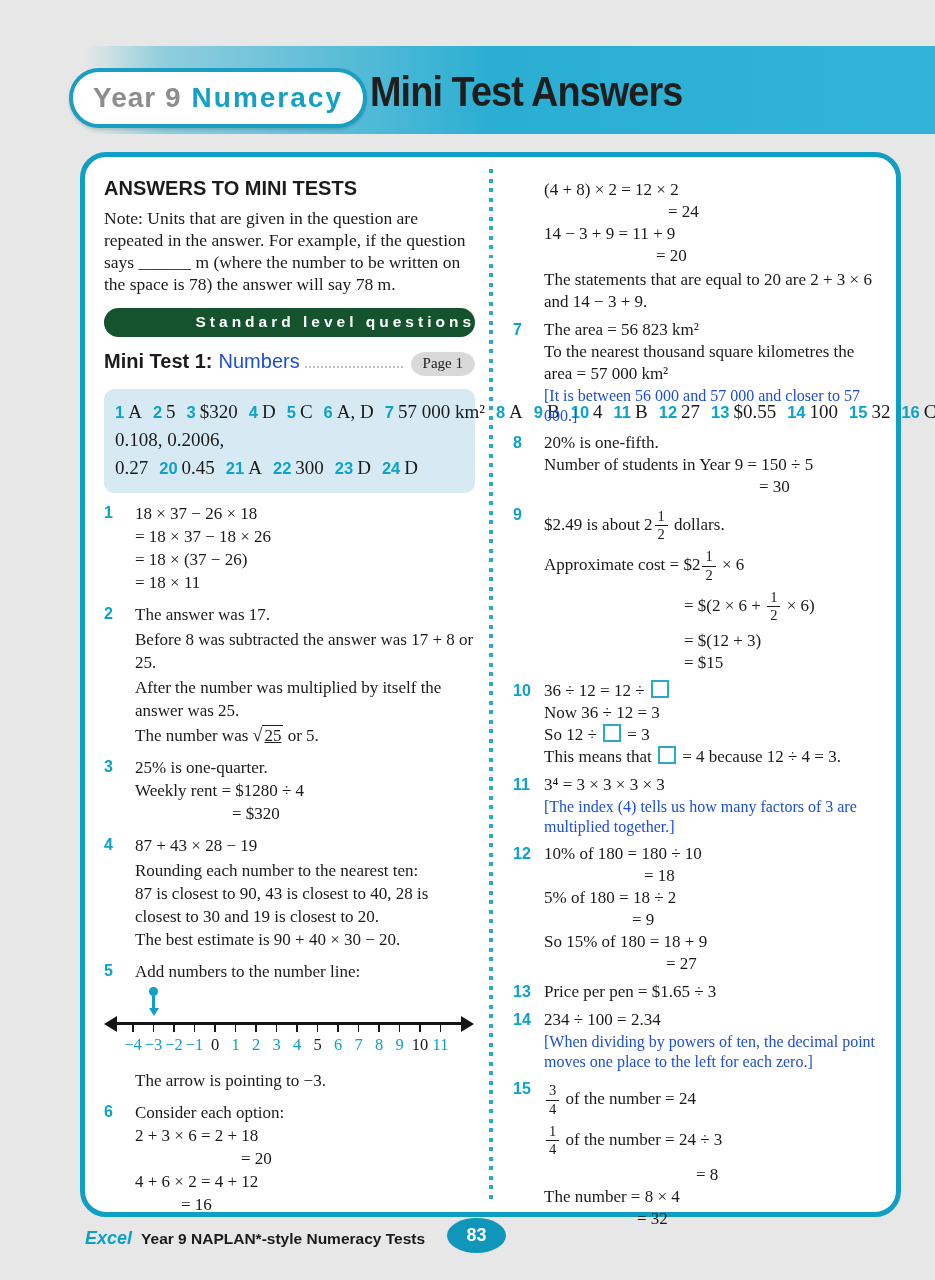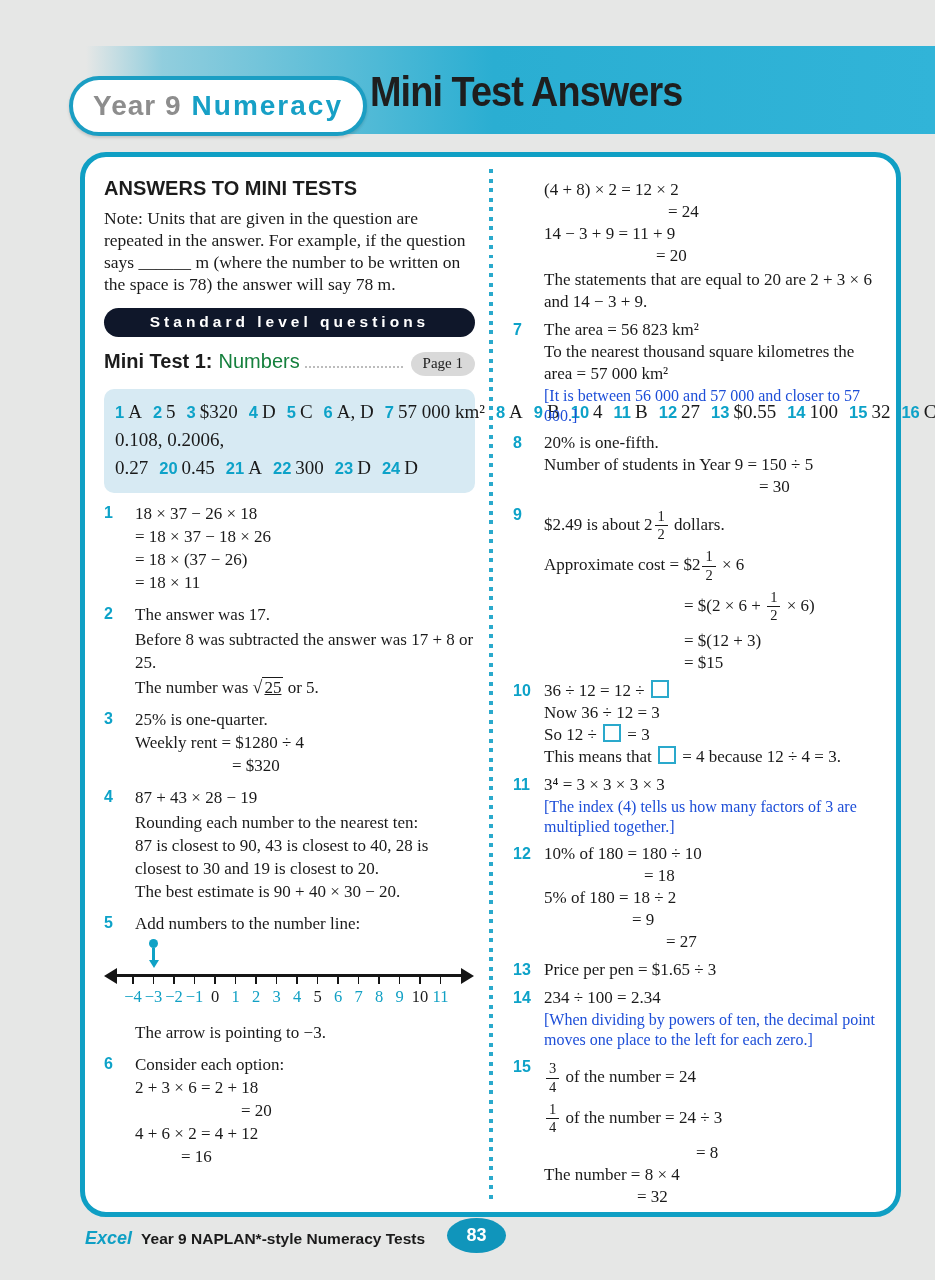--- a/index.html
+++ b/index.html
@@ -7,21 +7,21 @@
     width:935px;height:1280px;position:relative;overflow:hidden;
     background:#e6e7e6;
     font-family:"Liberation Serif",serif;color:#1a1a1a;
   }
   
   .hdr-band{
     position:absolute;left:86px;right:0;top:46px;height:88px;
     background:linear-gradient(90deg,rgba(42,175,211,0) 0%,rgba(42,175,211,.45) 9%,#2aaed2 48%,#31b4d8 100%);
   }
   .hdr-pill{
-    position:absolute;left:69px;top:76px;width:290px;height:52px;
+    position:absolute;left:69px;top:68px;width:290px;height:52px;
     background:#fff;border:4px solid #1b9ec3;border-radius:30px;
     display:flex;align-items:center;justify-content:center;
     font-family:"Liberation Sans",sans-serif;font-weight:bold;font-size:28px;
     box-shadow:0 2px 3px rgba(0,0,0,.15);white-space:nowrap;
   }
   .hdr-year{color:#8d8d8d;letter-spacing:1px;margin-right:10px;}
   .hdr-subject{color:#17a0c6;letter-spacing:2px;}
   .hdr-title{
     position:absolute;left:370px;top:68px;
     font-family:"Liberation Sans",sans-serif;font-weight:bold;font-size:42px;color:#1e1e1e;
@@ -38,27 +38,27 @@
   }
   .col-l{position:absolute;left:19px;top:20px;width:371px;}
   .col-r{position:absolute;left:428px;top:16px;width:370px;}
   
   .h1{
     font-family:"Liberation Sans",sans-serif;font-weight:bold;font-size:20px;color:#1c1c1c;
     letter-spacing:0;
   }
   .note{font-size:17.5px;line-height:22px;margin-top:7px;}
   .banner{
-    margin-top:13px;background:#0f172a;color:#fff;
+    margin-top:13px;background:#14532d;color:#fff;
     font-family:"Liberation Sans",sans-serif;font-weight:bold;font-size:15.5px;
-    letter-spacing:4px;text-align:center;border-radius:16px;padding:5px 0 6px;
+    letter-spacing:4px;text-align:right;border-radius:16px;padding:5px 0 6px;
   }
   .mt-row{display:flex;align-items:baseline;margin-top:13px;}
   .mt-label{font-family:"Liberation Sans",sans-serif;font-weight:bold;font-size:20px;color:#1c1c1c;white-space:nowrap;}
-  .mt-topic{font-family:"Liberation Sans",sans-serif;font-size:20px;color:#15803d;margin-left:6px;white-space:nowrap;}
+  .mt-topic{font-family:"Liberation Sans",sans-serif;font-size:20px;color:#1d4ed8;margin-left:6px;white-space:nowrap;}
   .mt-leader{flex:1;border-bottom:2px dotted #bcbcbc;margin:0 8px 4px 5px;height:1px;}
   .mt-page{
     background:#d9d9d9;border-radius:17px/14px;padding:3px 12px 4px;
     font-size:15px;color:#222;white-space:nowrap;
   }
   
   .keybox{
     margin-top:13px;background:#d7eaf3;border-radius:10px;
     padding:9px 11px 11px;font-size:19px;line-height:28px;
   }
@@ -146,20 +146,21 @@
         <div class="ln">= 18 × (37 − 26)</div>
         <div class="ln">= 18 × 11</div>
       </div>
     </div>
 
     <div class="item">
       <span class="no">2</span>
       <div class="body">
         <div class="ln">The answer was 17.</div>
         <div class="ln para">Before 8 was subtracted the answer was 17 + 8 or 25.</div>
+        <div class="ln para">After the number was multiplied by itself the answer was 25.</div>
         <div class="ln para"><span class="r">The number was </span><span class="rt">√</span><span class="rad">25</span><span class="r"> or 5.</span></div>
       </div>
     </div>
 
     <div class="item">
       <span class="no">3</span>
       <div class="body">
         <div class="ln">25% is one-quarter.</div>
         <div class="ln">Weekly rent = $1280 ÷ 4</div>
         <div class="ln" style="margin-left:97px;">= $320</div>
@@ -298,20 +299,21 @@
       </div>
     </div>
 
     <div class="item">
       <span class="no">12</span>
       <div class="body">
         <div class="ln">10% of 180 = 180 ÷ 10</div>
         <div class="ln" style="margin-left:100px;">= 18</div>
         <div class="ln">5% of 180 = 18 ÷ 2</div>
         <div class="ln" style="margin-left:88px;">= 9</div>
+        <div class="ln">So 15% of 180 = 18 + 9</div>
         <div class="ln" style="margin-left:122px;">= 27</div>
       </div>
     </div>
 
     <div class="item">
       <span class="no">13</span>
       <div class="body">
         <div class="ln">Price per pen = $1.65 ÷ 3</div>
       </div>
     </div>

